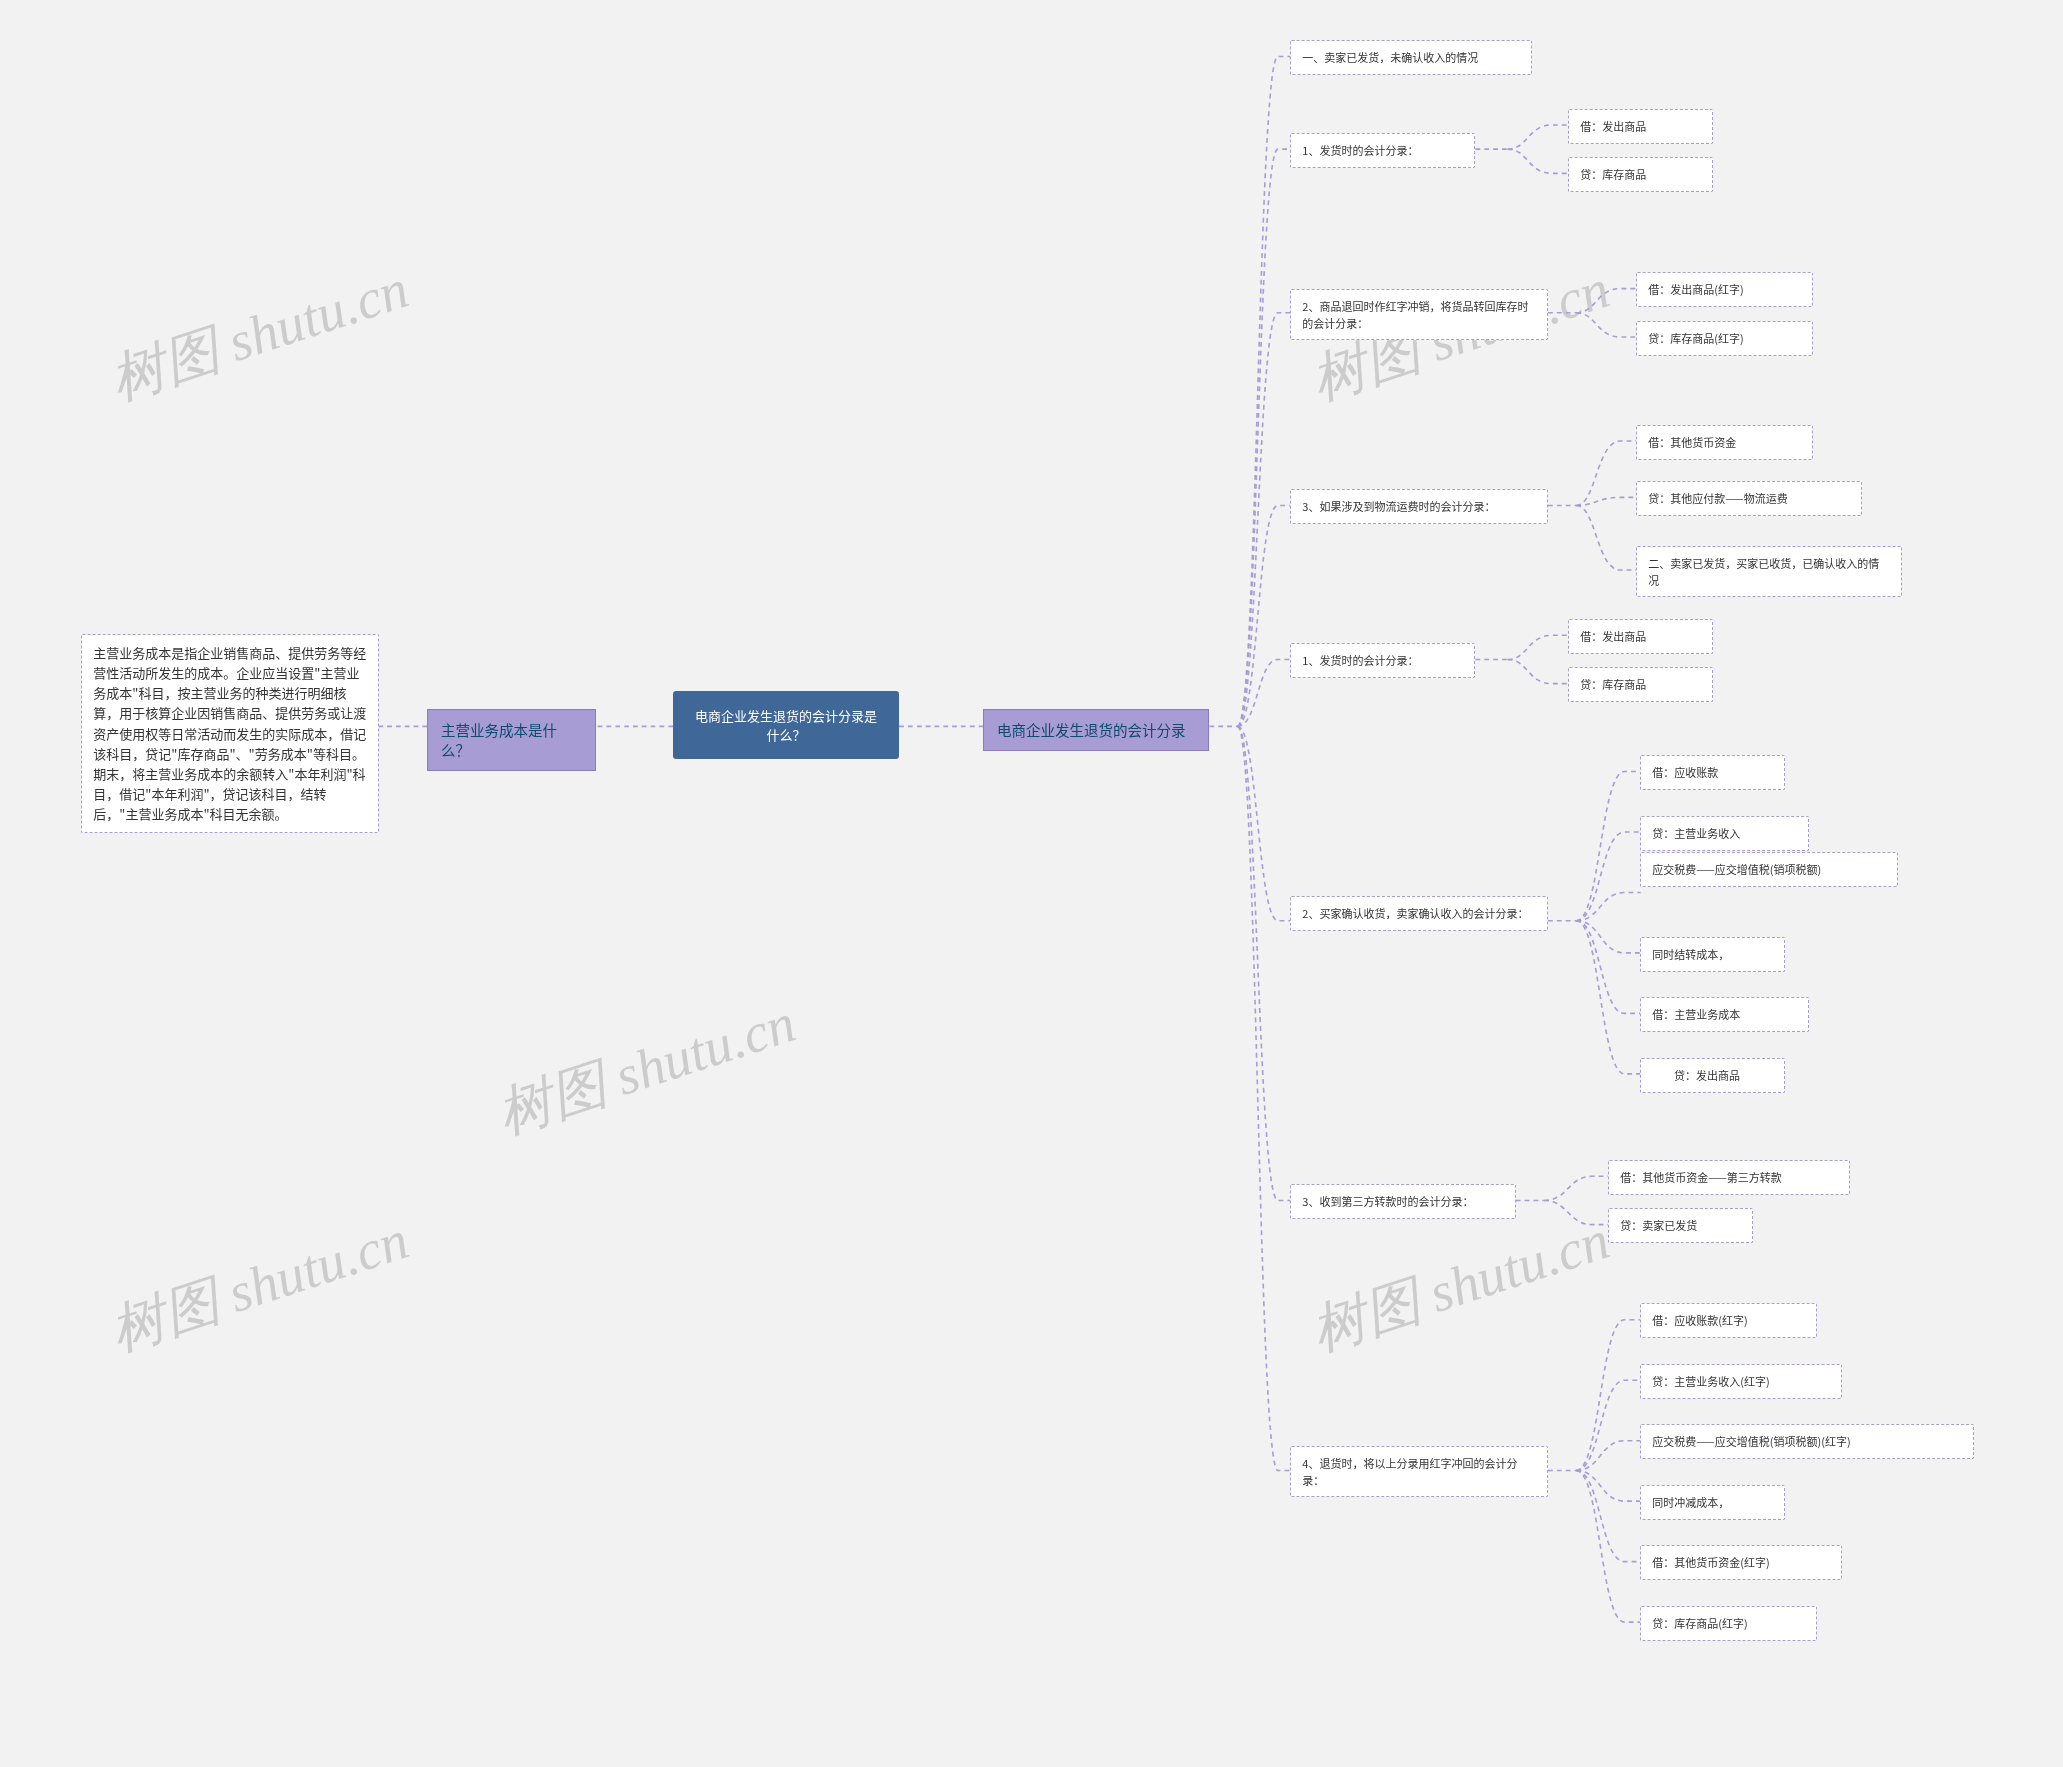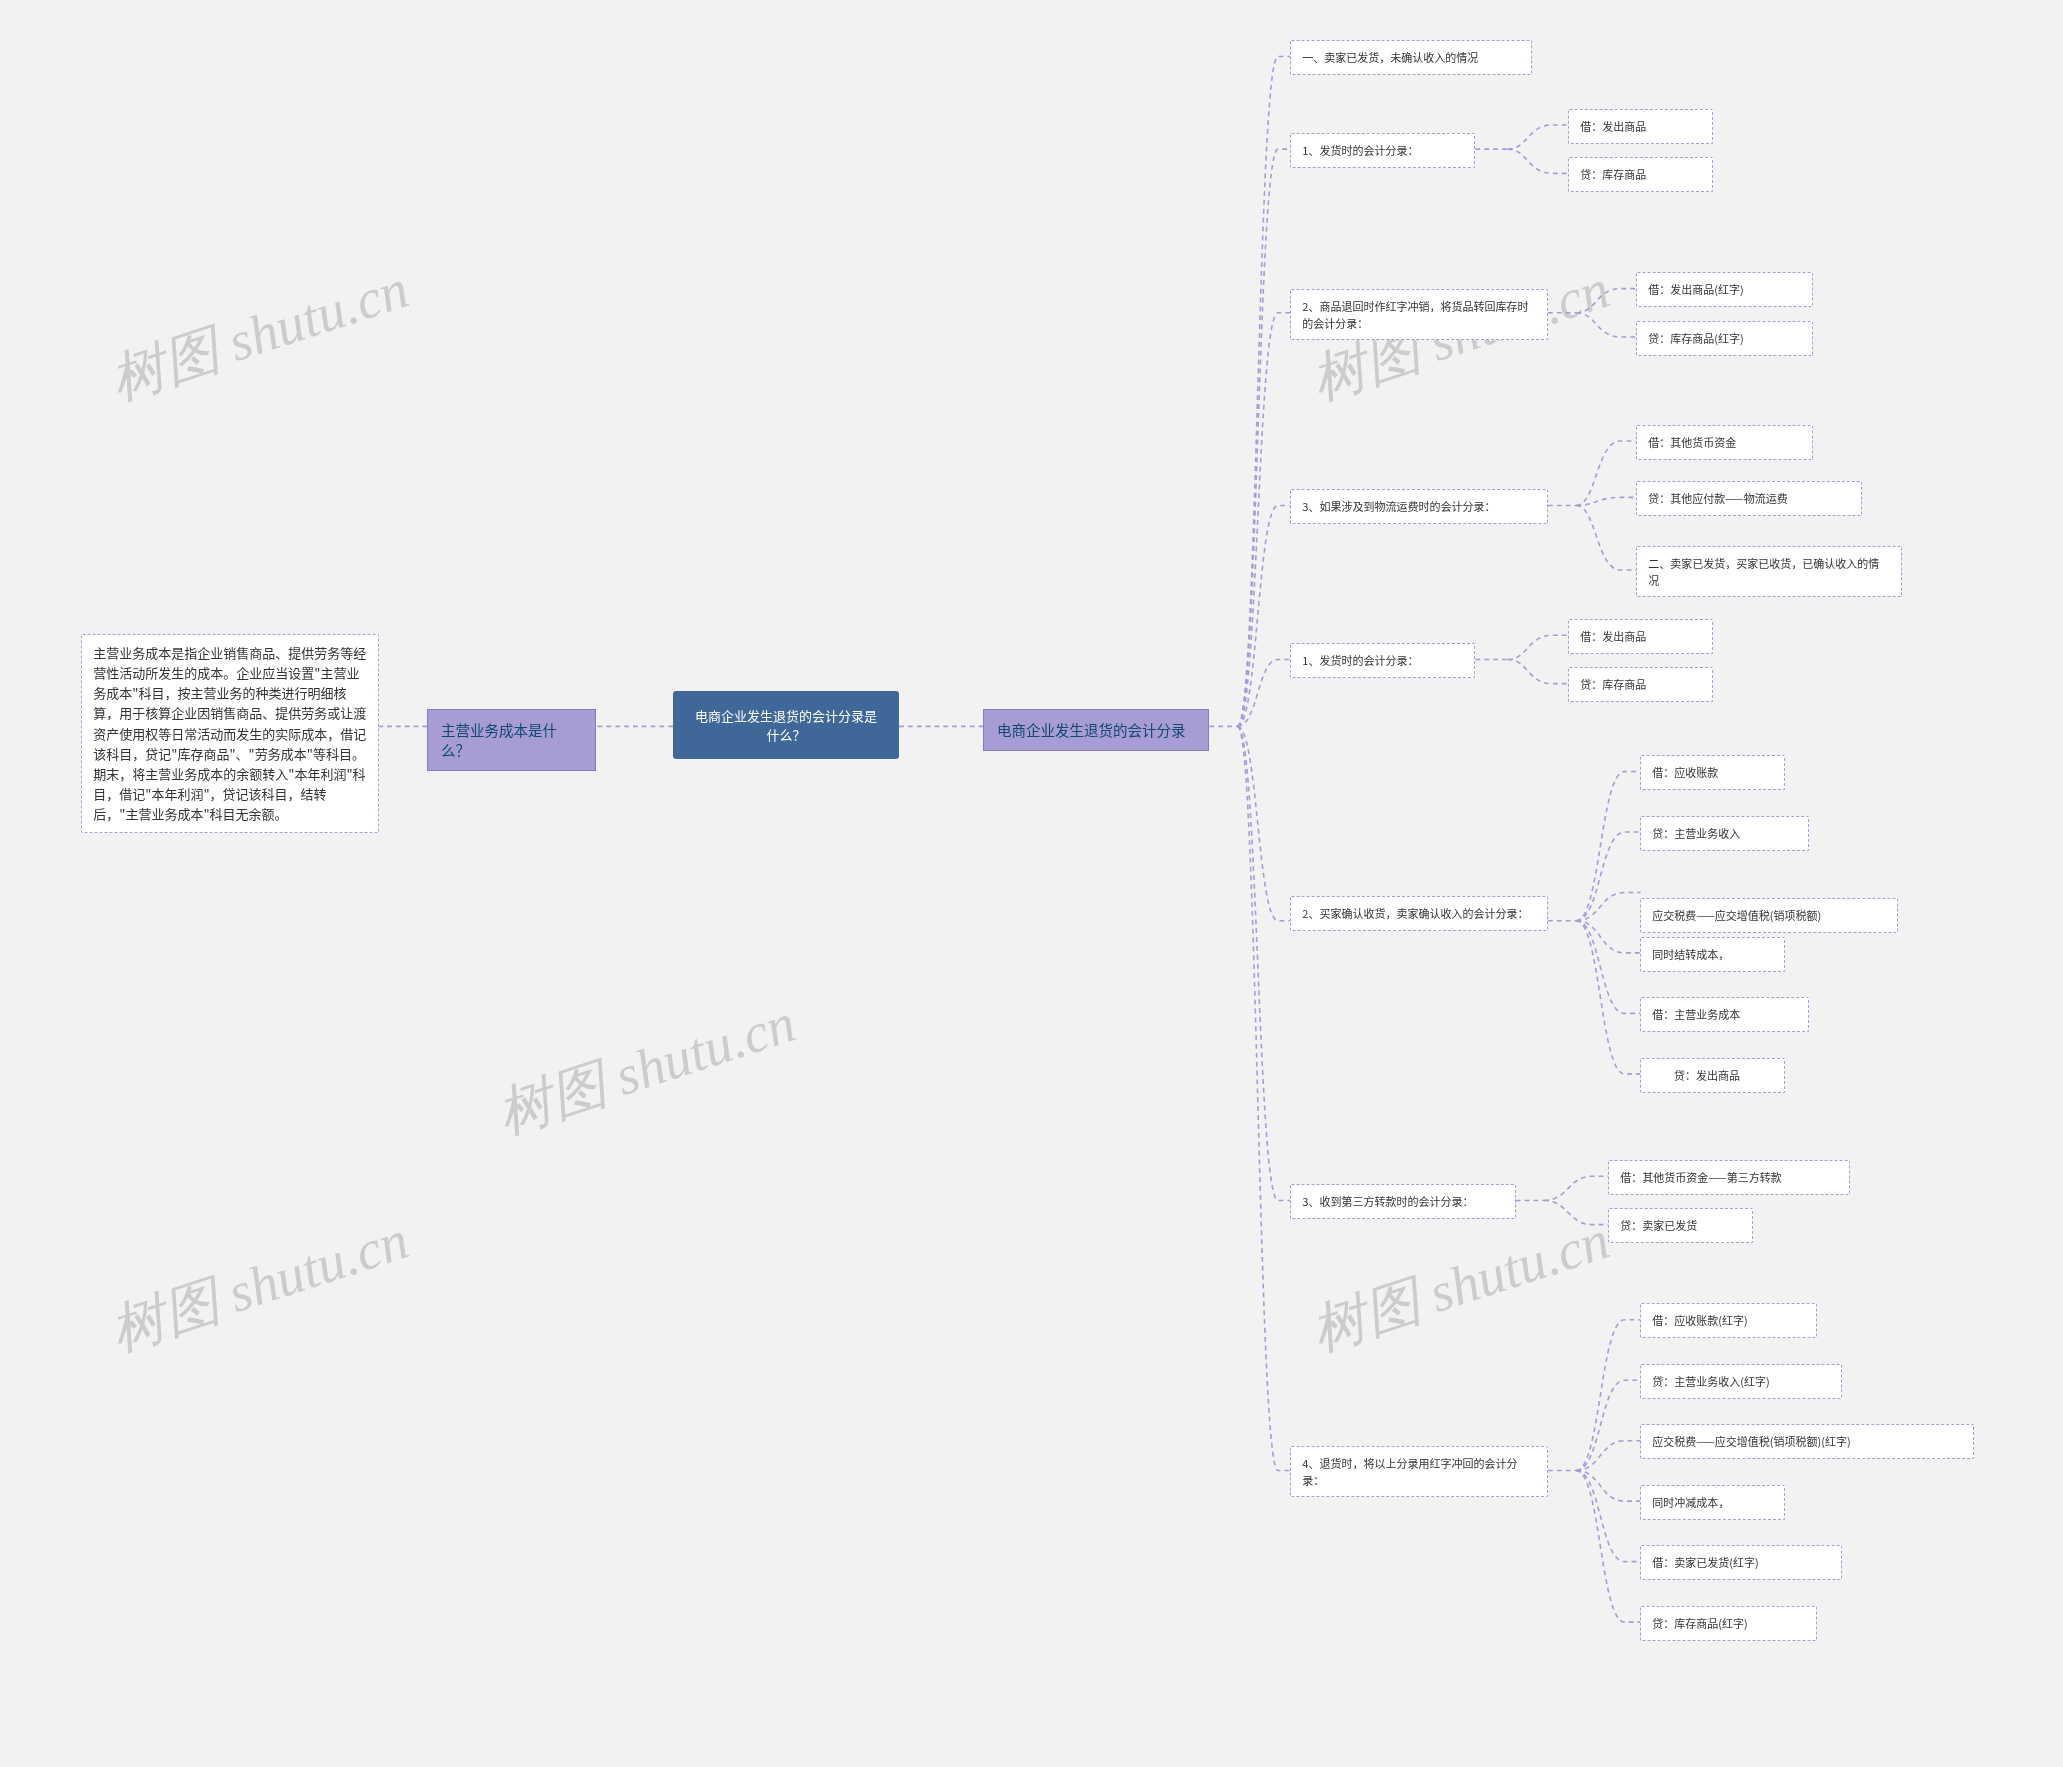--- a/index.html
+++ b/index.html
@@ -179,29 +179,29 @@
 
 <div class="leaf-node" style="left:1636px; top:546px; width:266px;">二、卖家已发货，买家已收货，已确认收入的情况</div>
 
 <div class="leaf-node" style="left:1290px; top:643px; width:185px;">1、发货时的会计分录：</div>
 <div class="leaf-node" style="left:1568px; top:619px; width:145px;">借：发出商品</div>
 <div class="leaf-node" style="left:1568px; top:667px; width:145px;">贷：库存商品</div>
 
 <div class="leaf-node" style="left:1290px; top:896px; width:258px;">2、买家确认收货，卖家确认收入的会计分录：</div>
 <div class="leaf-node" style="left:1640px; top:755px; width:145px;">借：应收账款</div>
 <div class="leaf-node" style="left:1640px; top:816px; width:169px;">贷：主营业务收入</div>
-<div class="leaf-node" style="left:1640px; top:898px; width:258px;">应交税费——应交增值税(销项税额)</div>
+<div class="leaf-node" style="left:1640px; top:852px; width:258px;">应交税费——应交增值税(销项税额)</div>
 <div class="leaf-node" style="left:1640px; top:937px; width:145px;">同时结转成本，</div>
 <div class="leaf-node" style="left:1640px; top:997px; width:169px;">借：主营业务成本</div>
 <div class="leaf-node" style="left:1640px; top:1058px; width:145px;padding-left:33px;">贷：发出商品</div>
 
 <div class="leaf-node" style="left:1290px; top:1184px; width:226px;">3、收到第三方转款时的会计分录：</div>
 <div class="leaf-node" style="left:1608px; top:1160px; width:242px;">借：其他货币资金——第三方转款</div>
 <div class="leaf-node" style="left:1608px; top:1208px; width:145px;">贷：卖家已发货</div>
 
 <div class="leaf-node" style="left:1290px; top:1446px; width:258px;">4、退货时，将以上分录用红字冲回的会计分录：</div>
 <div class="leaf-node" style="left:1640px; top:1303px; width:177px;">借：应收账款(红字)</div>
 <div class="leaf-node" style="left:1640px; top:1364px; width:202px;">贷：主营业务收入(红字)</div>
 <div class="leaf-node" style="left:1640px; top:1424px; width:334px;">应交税费——应交增值税(销项税额)(红字)</div>
 <div class="leaf-node" style="left:1640px; top:1485px; width:145px;">同时冲减成本，</div>
-<div class="leaf-node" style="left:1640px; top:1545px; width:202px;">借：卖家已发货(红字)</div>
+<div class="leaf-node" style="left:1640px; top:1545px; width:202px;">借：其他货币资金(红字)</div>
 <div class="leaf-node" style="left:1640px; top:1606px; width:177px;">贷：库存商品(红字)</div>
 
 
 </body></html>

